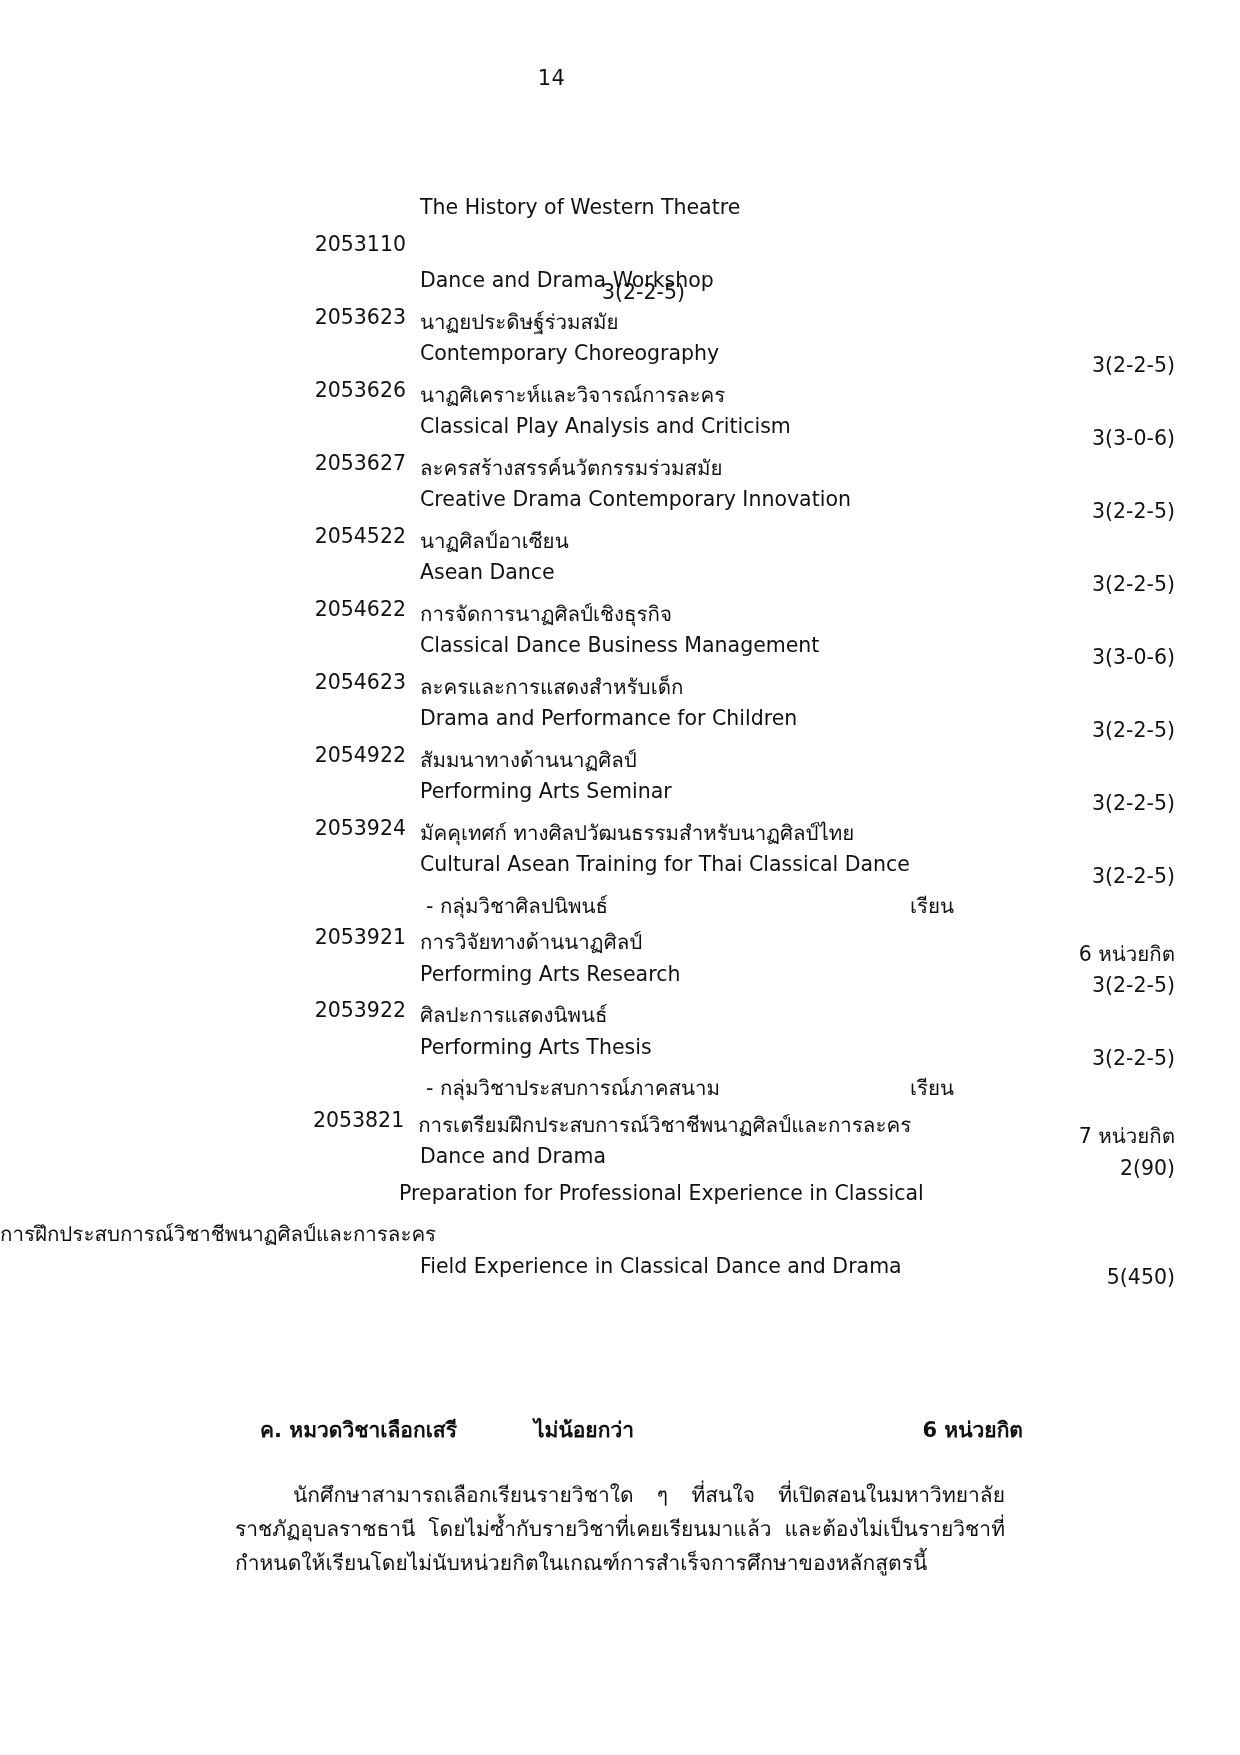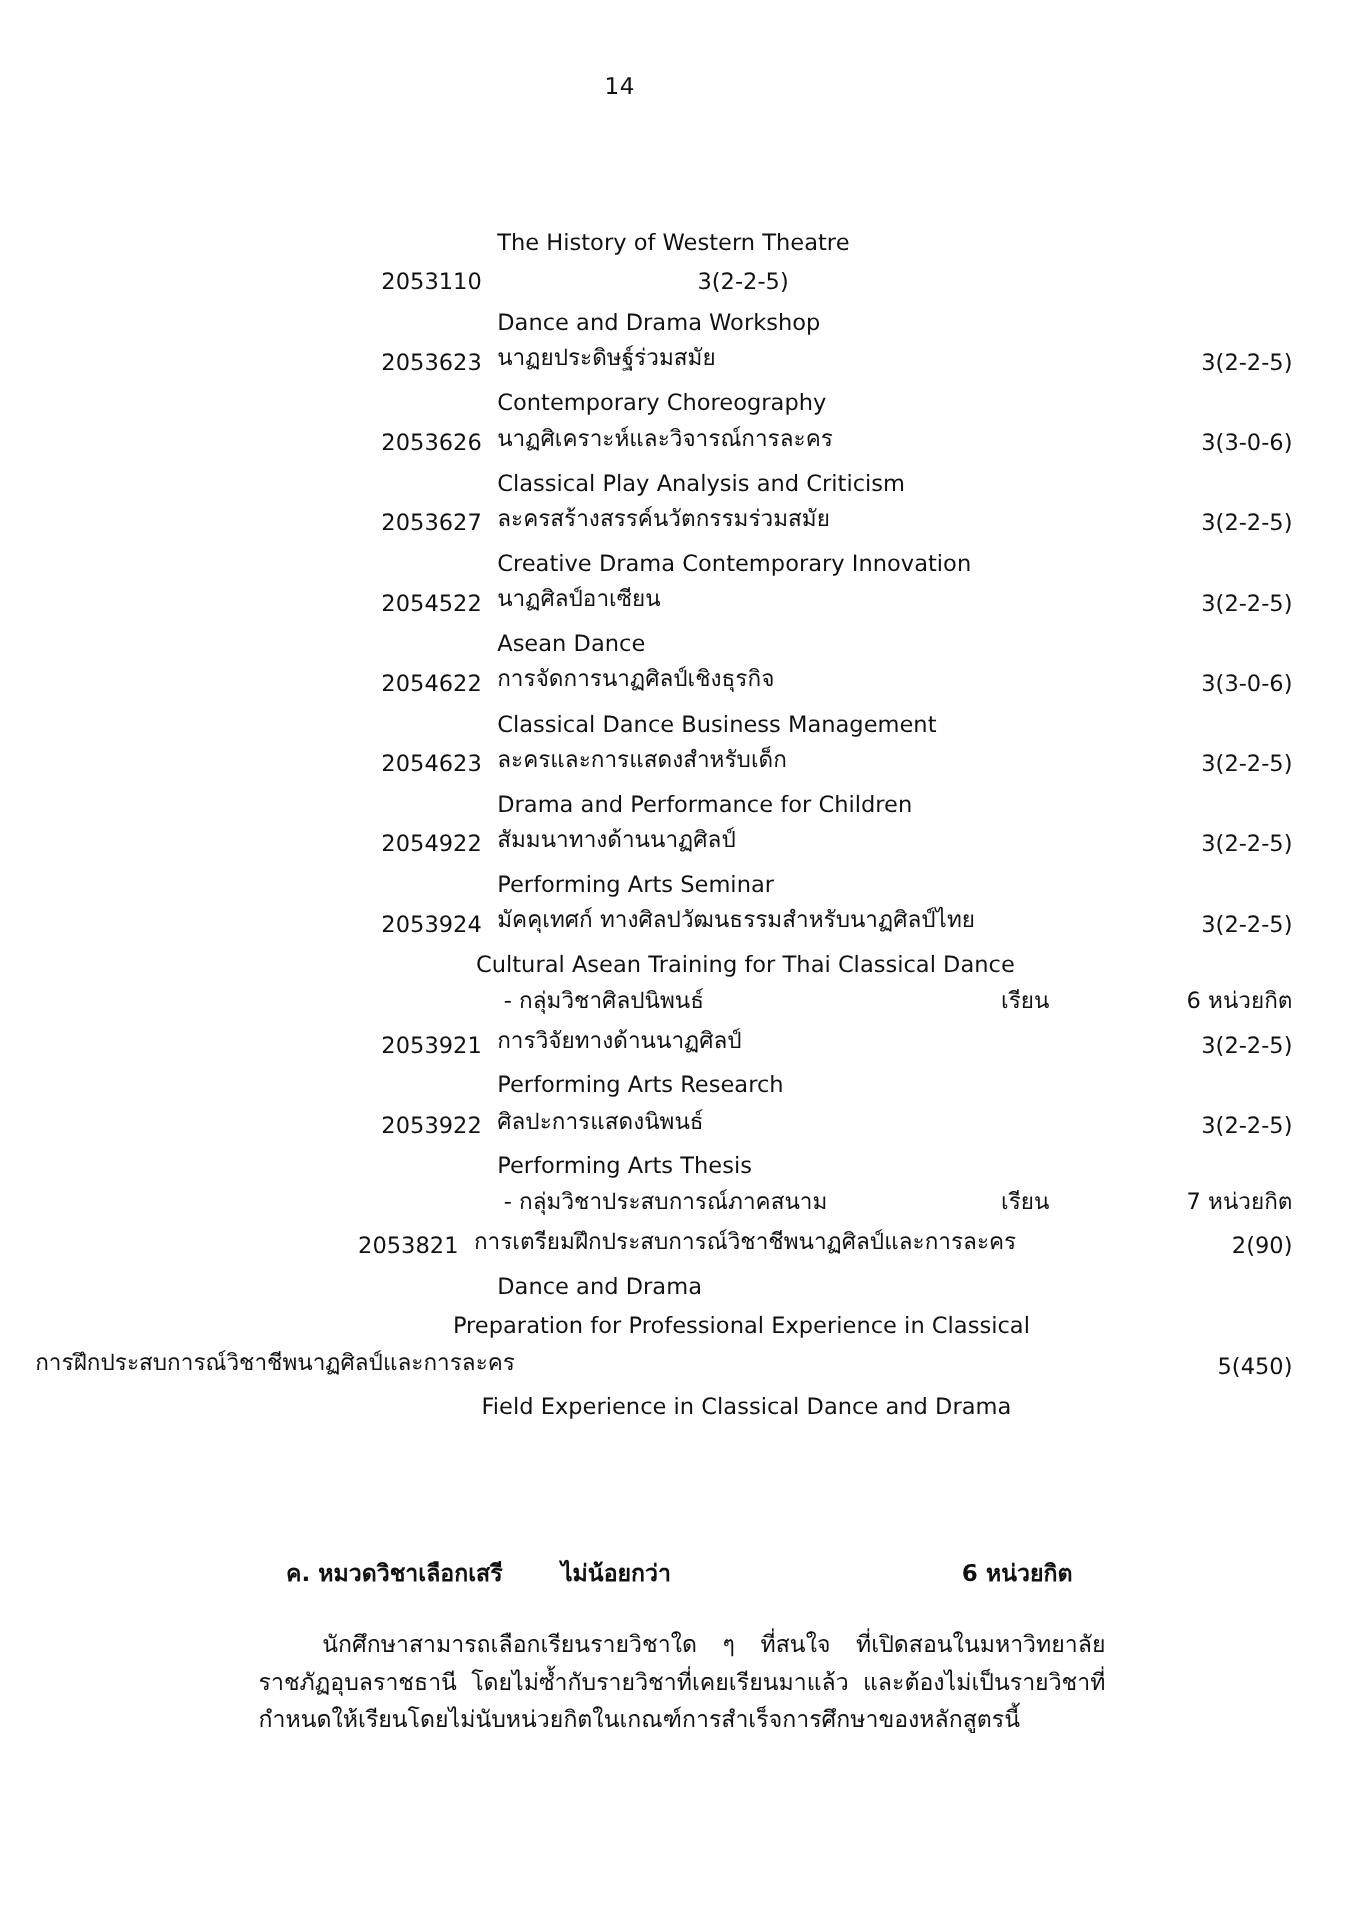--- a/index.html
+++ b/index.html
@@ -17,43 +17,42 @@
   }
   .page {
     position: relative;
     width: 1240px;
     height: 1755px;
     box-sizing: border-box;
   }
   .page-number {
     position: absolute;
     top: 66px;
-    left: 12px;
+    left: 0;
     width: 1103px;
     text-align: center;
     font-size: 21px;
     letter-spacing: 0.5px;
   }
   .content {
     position: absolute;
     top: 195px;
     left: 0;
     width: 1240px;
   }
   
   .course-list {
     width: 1240px;
   }
   .row {
     display: flex;
-    align-items: flex-end;
+    align-items: flex-start;
     width: 1240px;
     box-sizing: border-box;
     height: 36.5px;
-    padding-left: 32px;
   }
   .col-code {
     width: 420px;
     text-align: right;
     padding-right: 14px;
     box-sizing: border-box;
     font-size: 20.5px;
     white-space: nowrap;
   }
   .col-title {
@@ -89,20 +88,21 @@
     top: 1385px;
     width: 1240px;
   }
   .section-head {
     display: flex;
     align-items: baseline;
     font-weight: bold;
     font-size: 21px;
     padding-left: 260px;
     box-sizing: border-box;
+    gap: 24px;
   }
   .section-head .sh-label { width: 250px; }
   .section-head .sh-mid { width: 320px; margin-top: 28px; }
   .section-head .sh-credit { width: 200px; text-align: right; padding-right: 55px; box-sizing:border-box;}
   .para {
     margin-top: 32px;
     padding-left: 235px;
     padding-right: 235px;
     font-size: 21px;
     line-height: 1.62;

